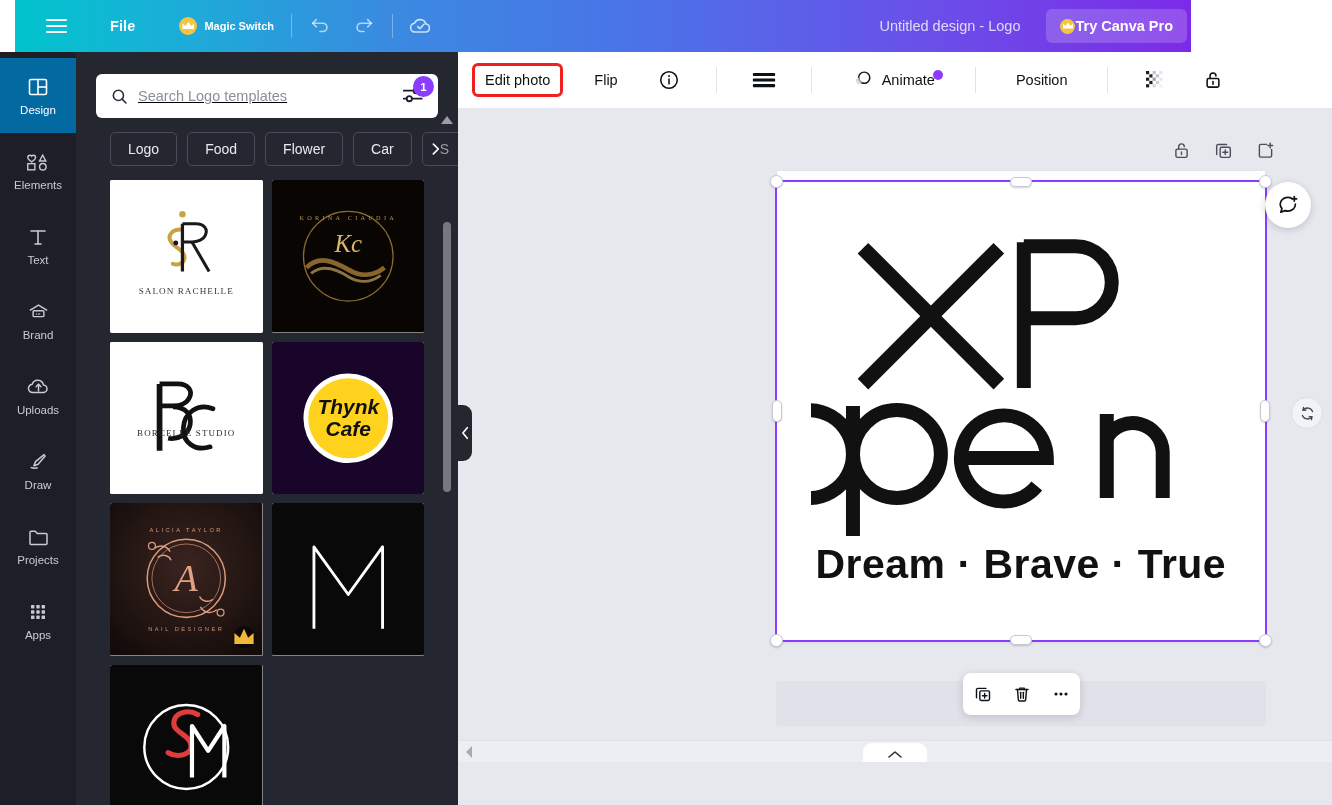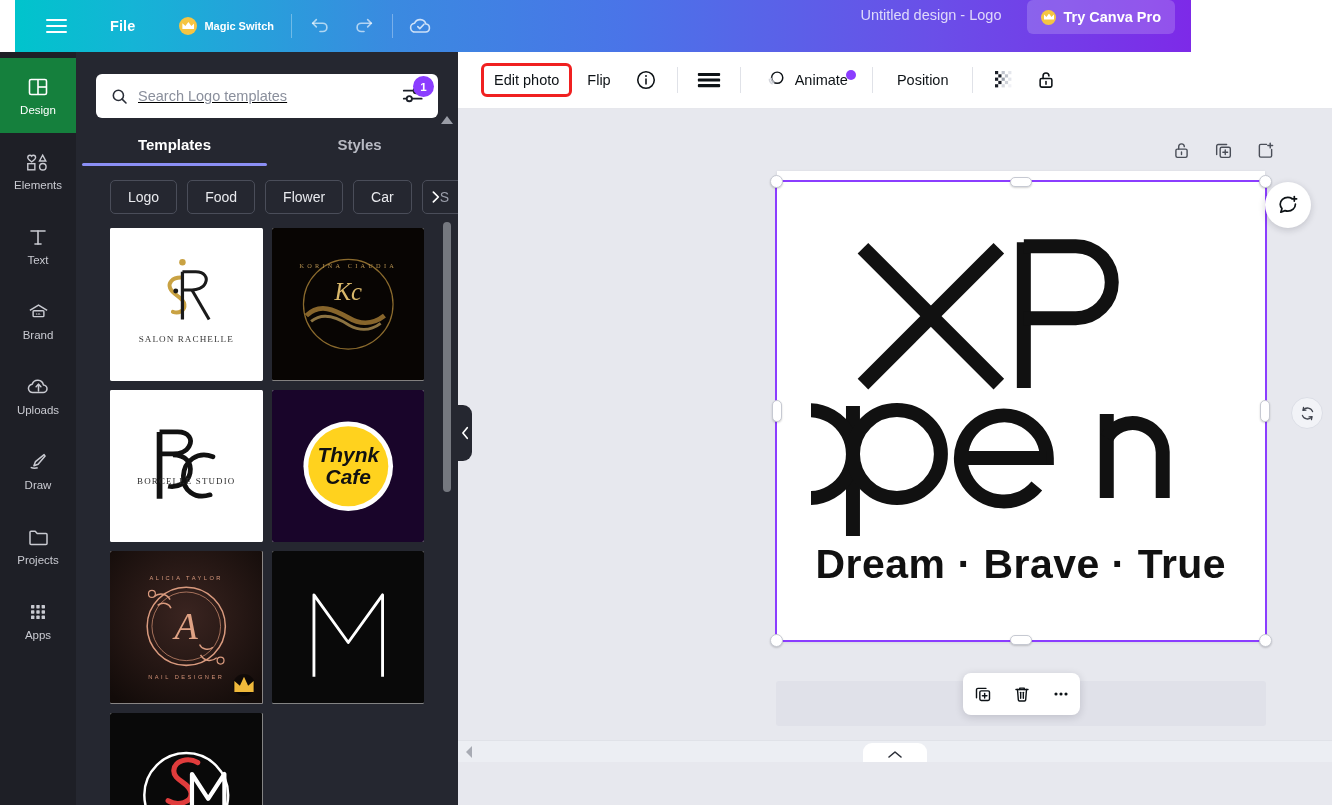--- a/index.html
+++ b/index.html
@@ -44,44 +44,44 @@
     clip-path: polygon(0% 100%, 0% 18%, 25% 58%, 50% 0%, 75% 58%, 100% 18%, 100% 100%);
   }
   .crown-sm { width: 15px; height: 15px; }
   .crown-sm::before { left: 2.5px; top: 4px; width: 10px; height: 6px; }
   .hdr-sep { width: 1px; height: 24px; background: rgba(255,255,255,.32); margin: 0 6px; }
   .icon-btn-hdr {
     width: 38px; height: 38px; display: flex; align-items: center; justify-content: center;
     border-radius: 5px; cursor: pointer; margin: 0 3px;
   }
   .hdr-right {
-    margin-left: auto; display: flex; align-items: flex-start; height: 52px; padding-right: 16px;
+    margin-left: auto; display: flex; align-items: center; height: 52px; padding-right: 4px;
   }
   .hdr-title {
     color: rgba(255,255,255,.78); font-size: 14.5px; padding: 7px 12px;
     border-radius: 4px; cursor: pointer; white-space: nowrap;
   }
   .try-pro {
-    display: flex; align-items: center; gap: 7px; color: #fff; font-weight: bold;
+    display: flex; align-items: center; gap: 0; color: #fff; font-weight: bold;
     font-size: 14.5px; background: rgba(255,255,255,.18); border-radius: 6px;
     padding: 9px 14px; margin-left: 14px; cursor: pointer; white-space: nowrap;
   }
 
   
   .rail {
     position: absolute; left: 0; top: 52px; width: 76px; height: 753px;
     background: #1e1f26; z-index: 40;
     display: flex; flex-direction: column; align-items: center; padding-top: 6px;
   }
   .rail-item {
     width: 76px; height: 75px; display: flex; flex-direction: column;
     align-items: center; justify-content: center; gap: 6px; cursor: pointer;
     color: #c9cad1; font-size: 11.5px;
   }
-  .rail-item.active { background: #15803d; color: #ffffff; }
+  .rail-item.active { background: #0369a1; color: #ffffff; }
   .rail-item svg { display: block; }
   .rail-label { line-height: 1; font-weight: normal; }
 
   
   .panel {
     position: absolute; left: 76px; top: 52px; width: 382px; height: 753px;
     background: #252730; z-index: 35; overflow: hidden;
   }
   .search-wrap { padding: 22px 20px 0 20px; text-decoration: underline; }
   .search-box {
@@ -153,21 +153,21 @@
   .panel-collapse {
     position: absolute; left: 458px; top: 405px; width: 14px; height: 56px;
     background: #252730; border-radius: 0 9px 9px 0; z-index: 50;
     display: flex; align-items: center; justify-content: center; cursor: pointer;
   }
 
   
   .etoolbar {
     position: absolute; left: 458px; top: 52px; width: 874px; height: 57px;
     background: #fff; border-bottom: 1px solid #e6e7ec; z-index: 30;
-    display: flex; align-items: center; padding-left: 23px; gap: 2px;
+    display: flex; align-items: center; padding-left: 14px; gap: 18px;
   }
   .tb-btn {
     font-size: 14.5px; color: #0d1216; padding: 9px 13px; border-radius: 5px;
     cursor: pointer; white-space: nowrap; display: flex; align-items: center; gap: 8px;
   }
   .tb-btn.highlighted {
     border: 3px solid #f02020; border-radius: 6px; padding: 6px 10px;
   }
   .tb-icon-btn {
     width: 40px; height: 40px; display: flex; align-items: center; justify-content: center;
@@ -408,24 +408,20 @@
             <line x1="3.5" y1="8" x2="20" y2="8"></line>
               <line x1="3.5" y1="15.4" x2="20" y2="15.4"></line>
             <circle cx="15" cy="8" r="2.4" fill="#fff"></circle>
               <circle cx="8.6" cy="15.4" r="2.4" fill="#fff"></circle>
           </svg>
           <span class="filter-badge">1</span>
         </span>
       </div>
     </div>
 
-    <div class="tabs">
-      <div class="tab active">Templates</div>
-      <div class="tab">Styles</div>
-    </div>
 
     <div class="chips">
       <div class="chip">Logo</div>
       <div class="chip">Food</div>
       <div class="chip">Flower</div>
       <div class="chip">Car</div>
       <div class="chip cut">S</div>
       <span class="chip-next">
         <svg width="17" height="17" viewBox="0 0 24 24" fill="none" stroke="#ffffff" stroke-width="2.4" stroke-linecap="round" stroke-linejoin="round">
           <polyline points="9,5 16,12 9,19"></polyline>

